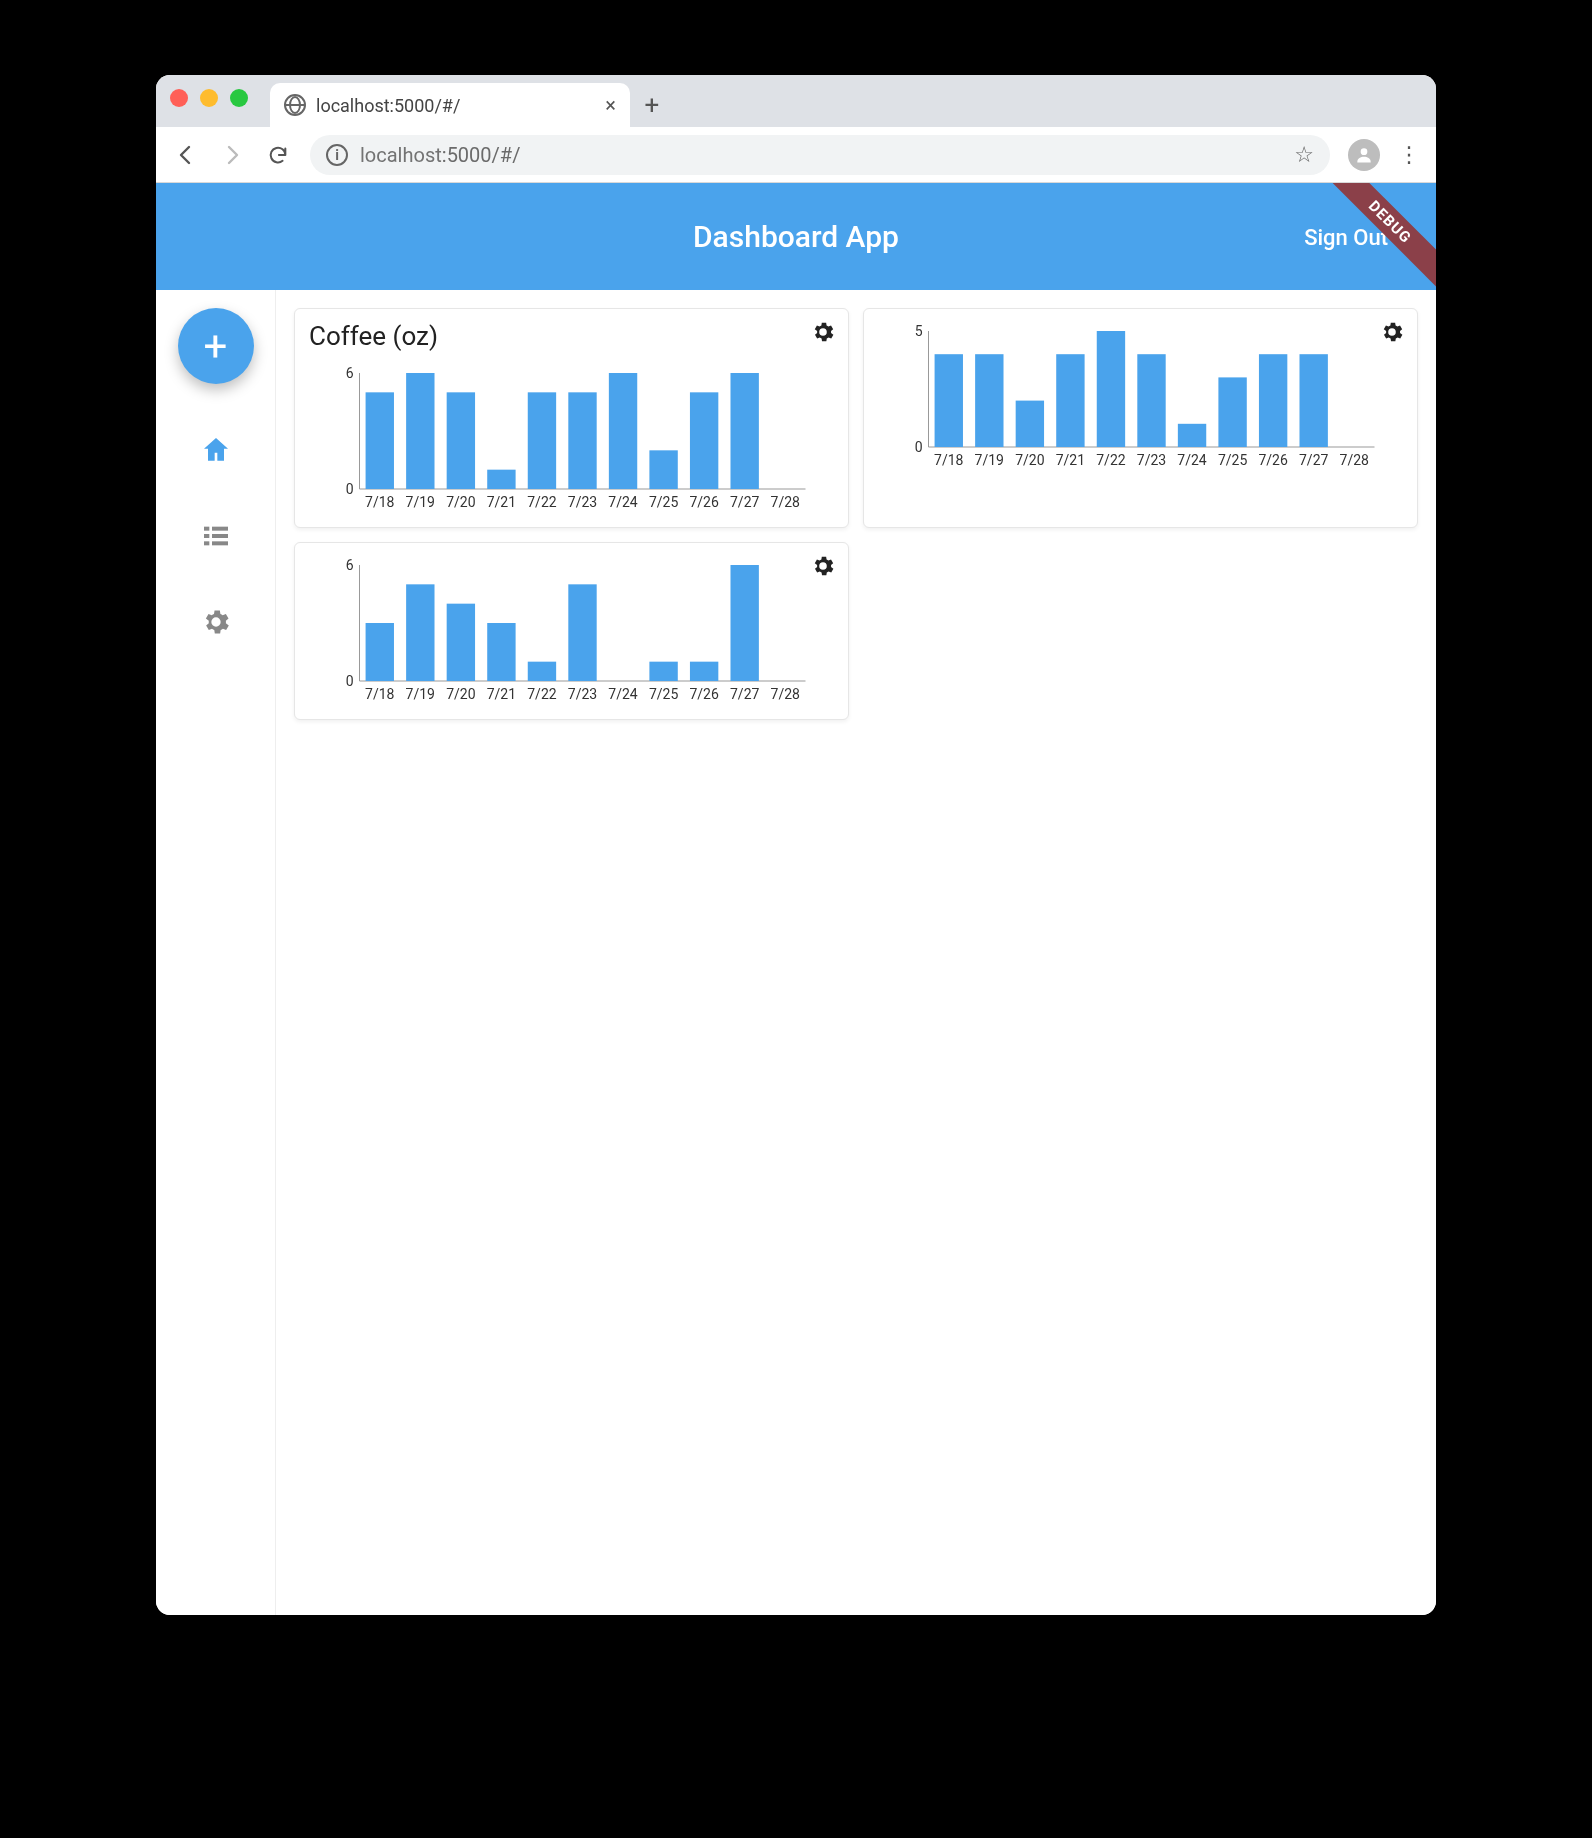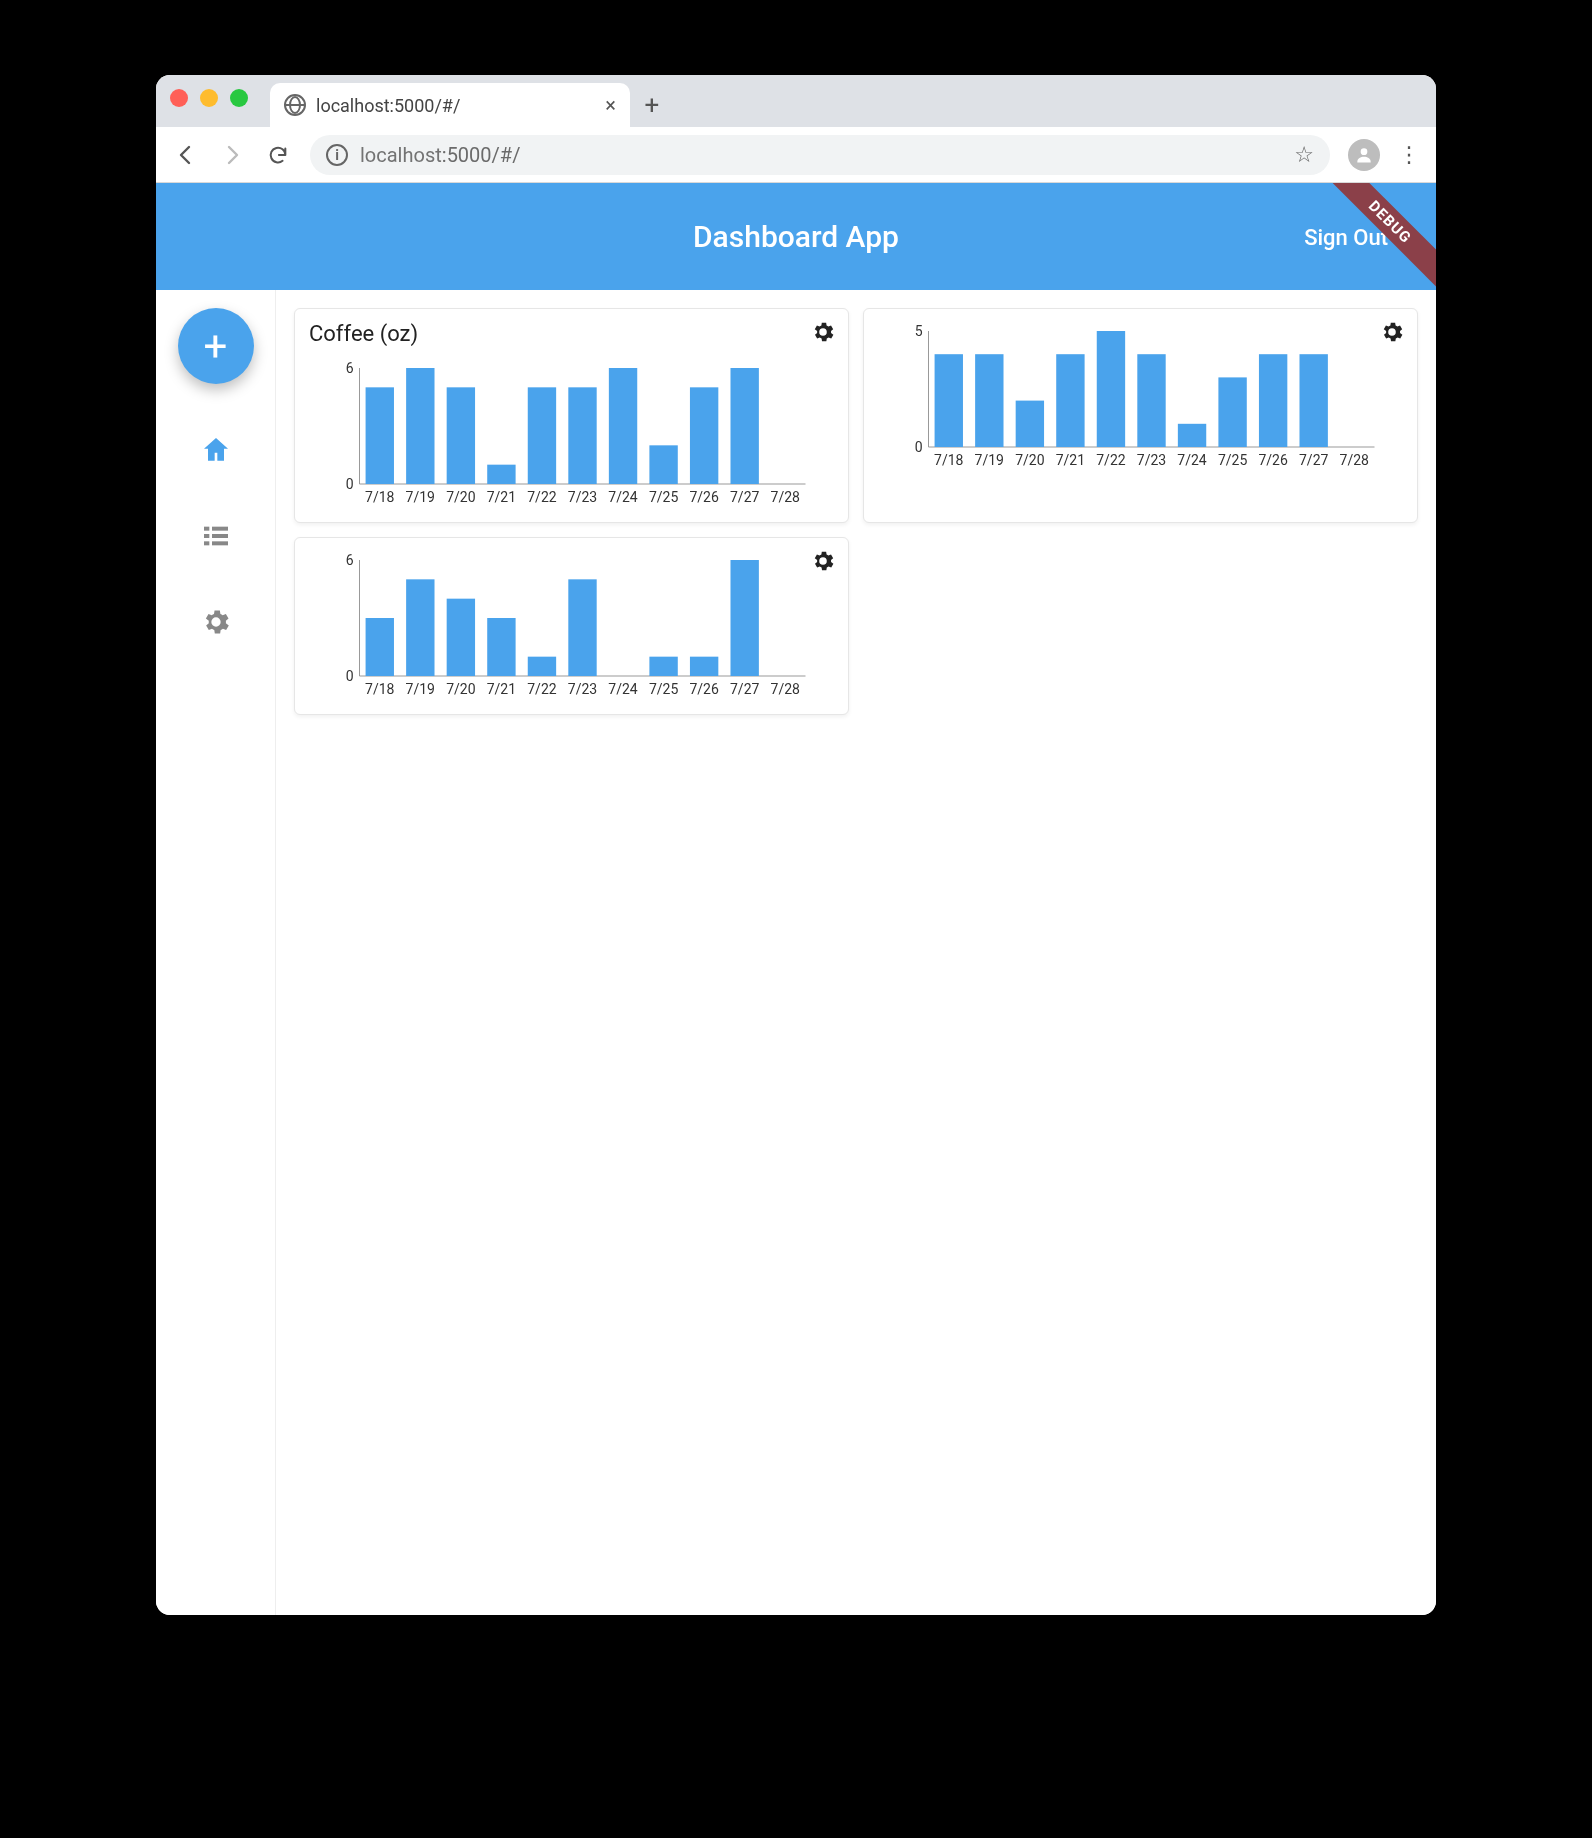--- a/index.html
+++ b/index.html
@@ -152,21 +152,21 @@
   align-content:start;
 }
 .card {
   background:#fff;
   border:1px solid #e6e6e6;
   border-radius:6px;
   padding: 12px 14px 10px 14px;
   box-shadow: 0 2px 4px rgba(0,0,0,.06);
   position:relative;
 }
-.card h3 { font-size:22px; font-weight:400; color:#222; margin-bottom:12px; }
+.card h3 { font-size:26px; font-weight:400; color:#222; margin-bottom:12px; }
 .card .gear {
   position:absolute; top:10px; right:12px; cursor:pointer; color:#222;
 }
 .chart {
   width:100%; height:150px;
 }
 .chart .bar { fill:#4aa3ec; }
 .chart .axis { stroke:#999; stroke-width:1; }
 .chart text { font-size:14px; fill:#333; font-family:inherit; }
 </style>

